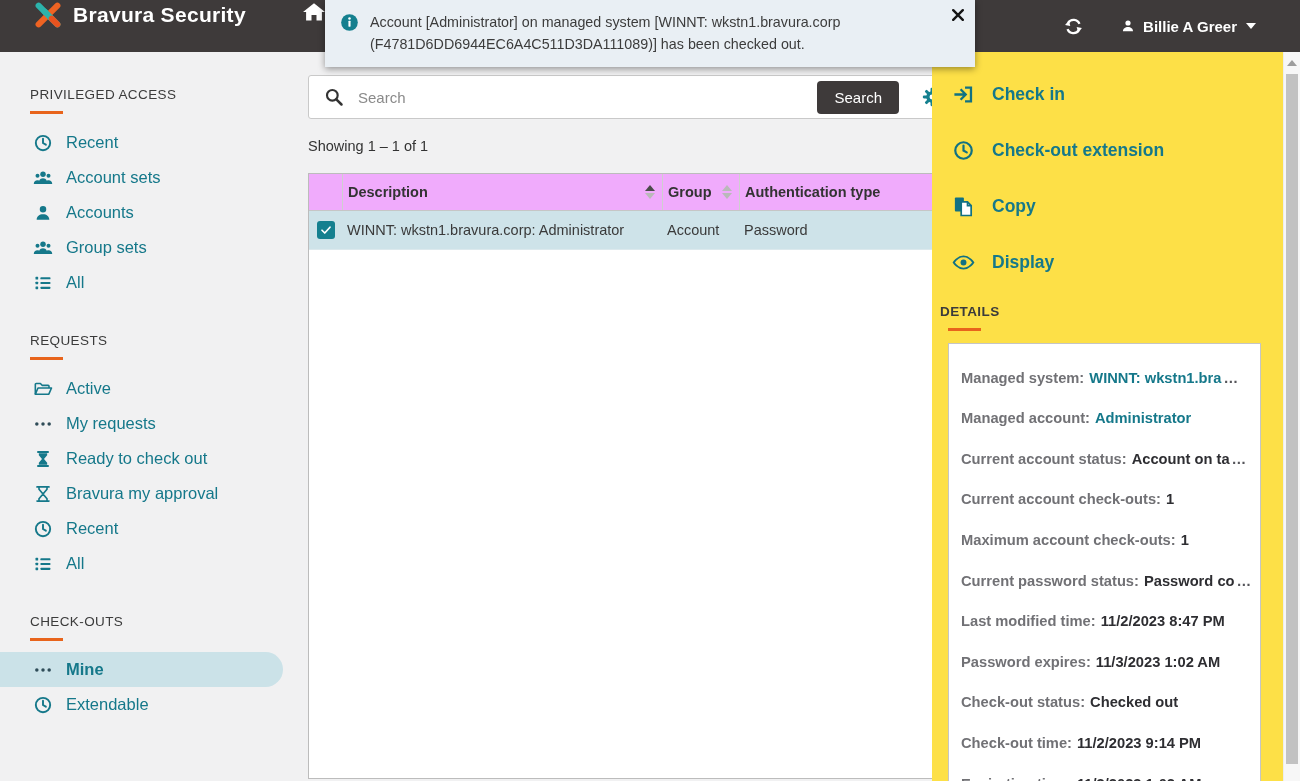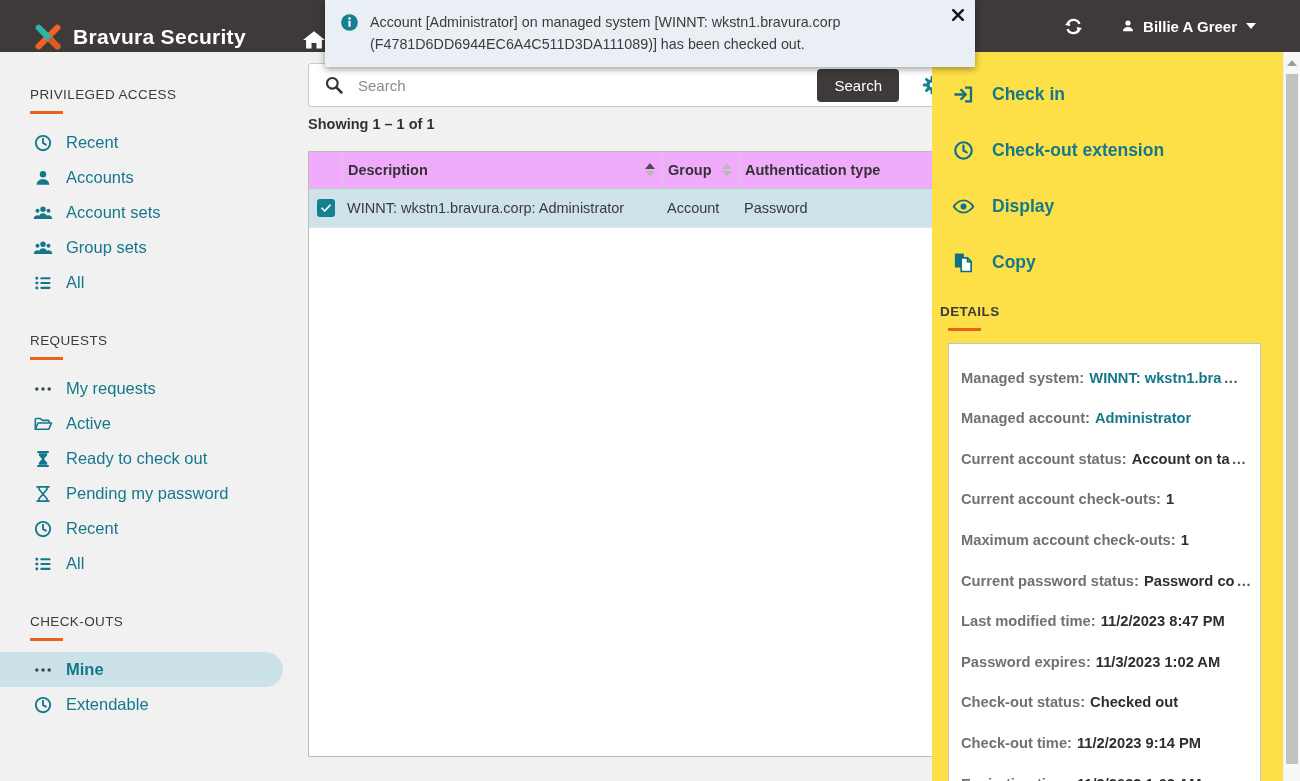--- a/index.html
+++ b/index.html
@@ -4,21 +4,21 @@
 <style>
   html,body { margin:0; padding:0; }
   body {
     width:1300px; height:781px; overflow:hidden; position:relative;
     background:#f1f1f2; font-family:"Liberation Sans","DejaVu Sans",sans-serif;
   }
   .icn { display:inline-block; flex:none; }
   .icn svg { display:block; width:100%; height:100%; }
 
   
-  .header { position:absolute; top:0; left:0; width:1300px; height:52px; background:#3e3a3a; z-index:5; display:flex; align-items:flex-end; }
+  .header { position:absolute; top:0; left:0; width:1300px; height:52px; background:#3e3a3a; z-index:5; display:flex; align-items:flex-start; }
   .logo { display:flex; align-items:center; gap:10px; margin-left:33px; }
   .logo-mark { width:30px; height:30px; }
   .logo-text { color:#fff; font-size:21px; font-weight:700; letter-spacing:.3px; }
   .home-btn { margin-left:55px; width:26px; height:24px; cursor:pointer; }
   .header-right { position:absolute; right:44px; top:0; height:52px; display:flex; align-items:center; gap:36px; }
   .refresh-btn { width:21px; height:21px; color:#fff; cursor:pointer; }
   .user-menu { display:flex; align-items:center; gap:7px; color:#fff; cursor:pointer; }
   .user-ic { width:16px; height:16px; color:#fff; }
   .user-name { font-size:15px; font-weight:700; }
   .caret { width:0; height:0; border-left:5px solid transparent; border-right:5px solid transparent; border-top:6px solid #fff; margin-left:2px; }
@@ -35,31 +35,31 @@
   .side-title { margin:35px 0 0 30px; font-size:13.5px; font-weight:400; color:#3b3b3b; letter-spacing:.4px; }
   .side-title.next { margin-top:33px; }
   .side-rule { width:33px; height:3px; background:#e8641c; margin:9px 0 11px 30px; }
   .side-item { display:flex; align-items:center; gap:13px; height:35px; padding-left:33px; color:#15788a; font-size:16.5px; cursor:pointer; }
   .side-item .icn { width:20px; height:20px; color:#15788a; }
   .side-item .icn.dark { color:#2f4c58; }
   .side-item.selected { background:#cbe2e8; border-radius:0 18px 18px 0; width:250px; }
   .side-item.selected span[data-bind] { font-weight:700; }
 
   
-  .main { position:absolute; left:308px; top:40px; width:649px; }
+  .main { position:absolute; left:308px; top:52px; width:649px; }
   .search-card { margin-top:23px; height:44px; background:#fff; border:1px solid #c9c9c9; border-radius:3px;
     box-sizing:border-box; display:flex; align-items:center; }
   .search-ic { width:20px; height:20px; margin:0 12px 0 15px; color:#333; }
   .search-input { flex:1; border:none; outline:none; background:transparent; font-size:15px; color:#333;
     font-family:"Liberation Sans","DejaVu Sans",sans-serif; }
   .search-input::placeholder { color:#8a8a8a; }
   .search-btn { background:#3e3a3a; color:#fff; border:none; border-radius:4px; font-size:15px; padding:8px 17px;
     cursor:pointer; font-family:"Liberation Sans","DejaVu Sans",sans-serif; }
   .gear-btn { width:22px; height:22px; margin:0 13px 0 22px; color:#15808f; cursor:pointer; }
-  .showing { margin-top:9px; font-size:14.5px; color:#333;font-weight:bold; }
+  .showing { margin-top:19px; font-size:14.5px; color:#333; }
   .tbl { margin-top:19px; background:#fff; border:1px solid #bcbcbc; height:606px; box-sizing:border-box; overflow:hidden; }
   .tr { display:flex; align-items:center; }
   .thead { background:#f0abfc; height:36px; border-bottom:1px solid #c6c6c6; font-weight:700; font-size:14.5px; color:#333; }
   .c-check { width:33px; align-self:stretch; display:flex; align-items:center; justify-content:center; }
   .c-desc  { width:320px; align-self:stretch; display:flex; align-items:center; padding-left:5px; box-sizing:border-box; }
   .c-type  { width:77px;  align-self:stretch; display:flex; align-items:center; padding-left:5px; box-sizing:border-box; }
   .c-auth  { flex:1; align-self:stretch; display:flex; align-items:center; padding-left:5px; box-sizing:border-box; }
   .thead .c-check, .thead .c-desc, .thead .c-type { border-right:1px solid #cfcfcf; }
   .sort { display:inline-flex; flex-direction:column; gap:2px; margin-left:auto; margin-right:7px; cursor:pointer; }
   .sort i { width:0; height:0; border-left:5px solid transparent; border-right:5px solid transparent; display:block; }
@@ -161,35 +161,35 @@
         <svg viewBox="0 0 24 24" fill="none" stroke="currentColor" stroke-width="2.3">
           <circle cx="12" cy="12" r="8.6"></circle>
           <path d="M12 6.8V12l3.4 2" stroke-linecap="round"></path>
         </svg>
       </span>
     <span data-bind="sidebar.sections.0.items.0.label">Recent</span>
   </div>
   <div class="side-item">
     <span class="icn">
         <svg viewBox="0 0 24 24" fill="currentColor">
-          <path d="M12 11.4a3.9 3.9 0 1 0 0-7.8 3.9 3.9 0 0 0 0 7.8zM4.4 20c0-4.2 3.4-6.6 7.6-6.6s7.6 2.4 7.6 6.6z"></path>
-        </svg>
-      </span>
-    <span data-bind="sidebar.sections.0.items.1.label">Accounts</span>
-  </div>
-  <div class="side-item">
-    <span class="icn">
-        <svg viewBox="0 0 24 24" fill="currentColor">
           <circle cx="12" cy="7.6" r="3.3"></circle>
           <circle cx="5.4" cy="9.2" r="2.4"></circle>
           <circle cx="18.6" cy="9.2" r="2.4"></circle>
           <path d="M1 18.6c0-2.4 1.8-3.9 4.3-3.9.8 0 1.5.2 2.1.5C8.5 13.4 10.1 12.4 12 12.4s3.5 1 4.6 2.8c.6-.3 1.3-.5 2.1-.5 2.5 0 4.3 1.5 4.3 3.9v.7H1z"></path>
         </svg>
       </span>
     <span data-bind="sidebar.sections.0.items.2.label">Account sets</span>
+  </div>
+  <div class="side-item">
+    <span class="icn">
+        <svg viewBox="0 0 24 24" fill="currentColor">
+          <path d="M12 11.4a3.9 3.9 0 1 0 0-7.8 3.9 3.9 0 0 0 0 7.8zM4.4 20c0-4.2 3.4-6.6 7.6-6.6s7.6 2.4 7.6 6.6z"></path>
+        </svg>
+      </span>
+    <span data-bind="sidebar.sections.0.items.1.label">Accounts</span>
   </div>
   <div class="side-item">
     <span class="icn">
         <svg viewBox="0 0 24 24" fill="currentColor">
           <circle cx="12" cy="7.6" r="3.3"></circle>
           <circle cx="5.4" cy="9.2" r="2.4"></circle>
           <circle cx="18.6" cy="9.2" r="2.4"></circle>
           <path d="M1 18.6c0-2.4 1.8-3.9 4.3-3.9.8 0 1.5.2 2.1.5C8.5 13.4 10.1 12.4 12 12.4s3.5 1 4.6 2.8c.6-.3 1.3-.5 2.1-.5 2.5 0 4.3 1.5 4.3 3.9v.7H1z"></path>
         </svg>
       </span>
@@ -206,55 +206,55 @@
           <rect x="8.8" y="16.6" width="12.2" height="2.5" rx="1"></rect>
         </svg>
       </span>
     <span data-bind="sidebar.sections.0.items.4.label">All</span>
   </div>
 
   <div class="side-title next" data-bind="sidebar.sections.1.title">REQUESTS</div>
   <div class="side-rule"></div>
 
   <div class="side-item">
+    <span class="icn">
+        <svg viewBox="0 0 24 24" fill="none" stroke="currentColor" stroke-width="1.9" stroke-linejoin="round">
+          <path d="M2.8 18.2V6.4a1 1 0 0 1 1-1h5.1l2 2.2h7.3a1 1 0 0 1 1 1v2.2"></path>
+          <path d="M2.8 18.2l3.2-7.4h16.2l-3.2 7.4z"></path>
+        </svg>
+      </span>
+    <span data-bind="sidebar.sections.1.items.0.label">Active</span>
+  </div>
+  <div class="side-item">
     <span class="icn dark">
         <svg viewBox="0 0 24 24" fill="currentColor">
           <circle cx="4.6" cy="12" r="2.1"></circle>
           <circle cx="12" cy="12" r="2.1"></circle>
           <circle cx="19.4" cy="12" r="2.1"></circle>
         </svg>
       </span>
     <span data-bind="sidebar.sections.1.items.1.label">My requests</span>
   </div>
   <div class="side-item">
     <span class="icn">
-        <svg viewBox="0 0 24 24" fill="none" stroke="currentColor" stroke-width="1.9" stroke-linejoin="round">
-          <path d="M2.8 18.2V6.4a1 1 0 0 1 1-1h5.1l2 2.2h7.3a1 1 0 0 1 1 1v2.2"></path>
-          <path d="M2.8 18.2l3.2-7.4h16.2l-3.2 7.4z"></path>
-        </svg>
-      </span>
-    <span data-bind="sidebar.sections.1.items.0.label">Active</span>
-  </div>
-  <div class="side-item">
-    <span class="icn">
         <svg viewBox="0 0 24 24" fill="currentColor">
           <rect x="4.8" y="2.4" width="14.4" height="2.4" rx="1.2"></rect>
           <rect x="4.8" y="19.2" width="14.4" height="2.4" rx="1.2"></rect>
           <path d="M7 5.2h10v2.3L13.2 12l3.8 4.5v2.3H7v-2.3L10.8 12 7 7.5z"></path>
         </svg>
       </span>
     <span data-bind="sidebar.sections.1.items.2.label">Ready to check out</span>
   </div>
   <div class="side-item">
     <span class="icn">
         <svg viewBox="0 0 24 24" fill="none" stroke="currentColor" stroke-width="2" stroke-linecap="round" stroke-linejoin="round">
           <path d="M4.8 3.5h14.4M4.8 20.5h14.4M7.2 3.5v2.7l4.8 5.8 4.8-5.8V3.5M7.2 20.5v-2.7l4.8-5.8 4.8 5.8v2.7"></path>
         </svg>
       </span>
-    <span data-bind="sidebar.sections.1.items.3.label">Pending my password</span>
+    <span data-bind="sidebar.sections.1.items.3.label">Bravura my approval</span>
   </div>
   <div class="side-item">
     <span class="icn">
         <svg viewBox="0 0 24 24" fill="none" stroke="currentColor" stroke-width="2.3">
           <circle cx="12" cy="12" r="8.6"></circle>
           <path d="M12 6.8V12l3.4 2" stroke-linecap="round"></path>
         </svg>
       </span>
     <span data-bind="sidebar.sections.1.items.4.label">Recent</span>
   </div>
@@ -384,36 +384,36 @@
         <svg viewBox="0 0 24 24" fill="none" stroke="currentColor" stroke-width="2.3">
             <circle cx="12" cy="12" r="8.6"></circle>
             <path d="M12 6.8V12l3.4 2" stroke-linecap="round"></path>
           </svg>
       </span>
       <span data-bind="actions.1.label">Check-out extension</span>
     </div>
     <div class="action">
       <span class="icn">
         <svg viewBox="0 0 24 24">
-            <path d="M1.8 12S6 5.6 12 5.6 22.2 12 22.2 12 18 18.4 12 18.4 1.8 12 1.8 12z" fill="none" stroke="currentColor" stroke-width="2"></path>
-            <circle cx="12" cy="12" r="3.1" fill="currentColor"></circle>
-          </svg>
-      </span>
-      <span data-bind="actions.3.label">Display</span>
-    </div>
-    <div class="action">
-      <span class="icn">
-        <svg viewBox="0 0 24 24">
             <rect x="3" y="2.6" width="9.4" height="14.6" rx="1" fill="currentColor"></rect>
             <path d="M9.6 7.2h6.6l3.8 3.8v10.4H9.6z" fill="#fff" stroke="currentColor" stroke-width="1.8"></path>
             <path d="M16.2 7.2v3.8H20" fill="none" stroke="currentColor" stroke-width="1.8"></path>
           </svg>
       </span>
       <span data-bind="actions.2.label">Copy</span>
     </div>
+    <div class="action">
+      <span class="icn">
+        <svg viewBox="0 0 24 24">
+            <path d="M1.8 12S6 5.6 12 5.6 22.2 12 22.2 12 18 18.4 12 18.4 1.8 12 1.8 12z" fill="none" stroke="currentColor" stroke-width="2"></path>
+            <circle cx="12" cy="12" r="3.1" fill="currentColor"></circle>
+          </svg>
+      </span>
+      <span data-bind="actions.3.label">Display</span>
+    </div>
   </div>
 
   <div class="details-title" data-bind="details.title">DETAILS</div>
   <div class="details-rule"></div>
 
   <div class="details-box">
     <div class="drow">
       <span class="dlabel" data-bind="details.rows.0.label">Managed system:</span>
       <span class="dvalue link" data-bind="details.rows.0.value">WINNT: wkstn1.bra</span>
       <span class="dsuffix" data-bind="details.rows.0.suffix"> …</span>

